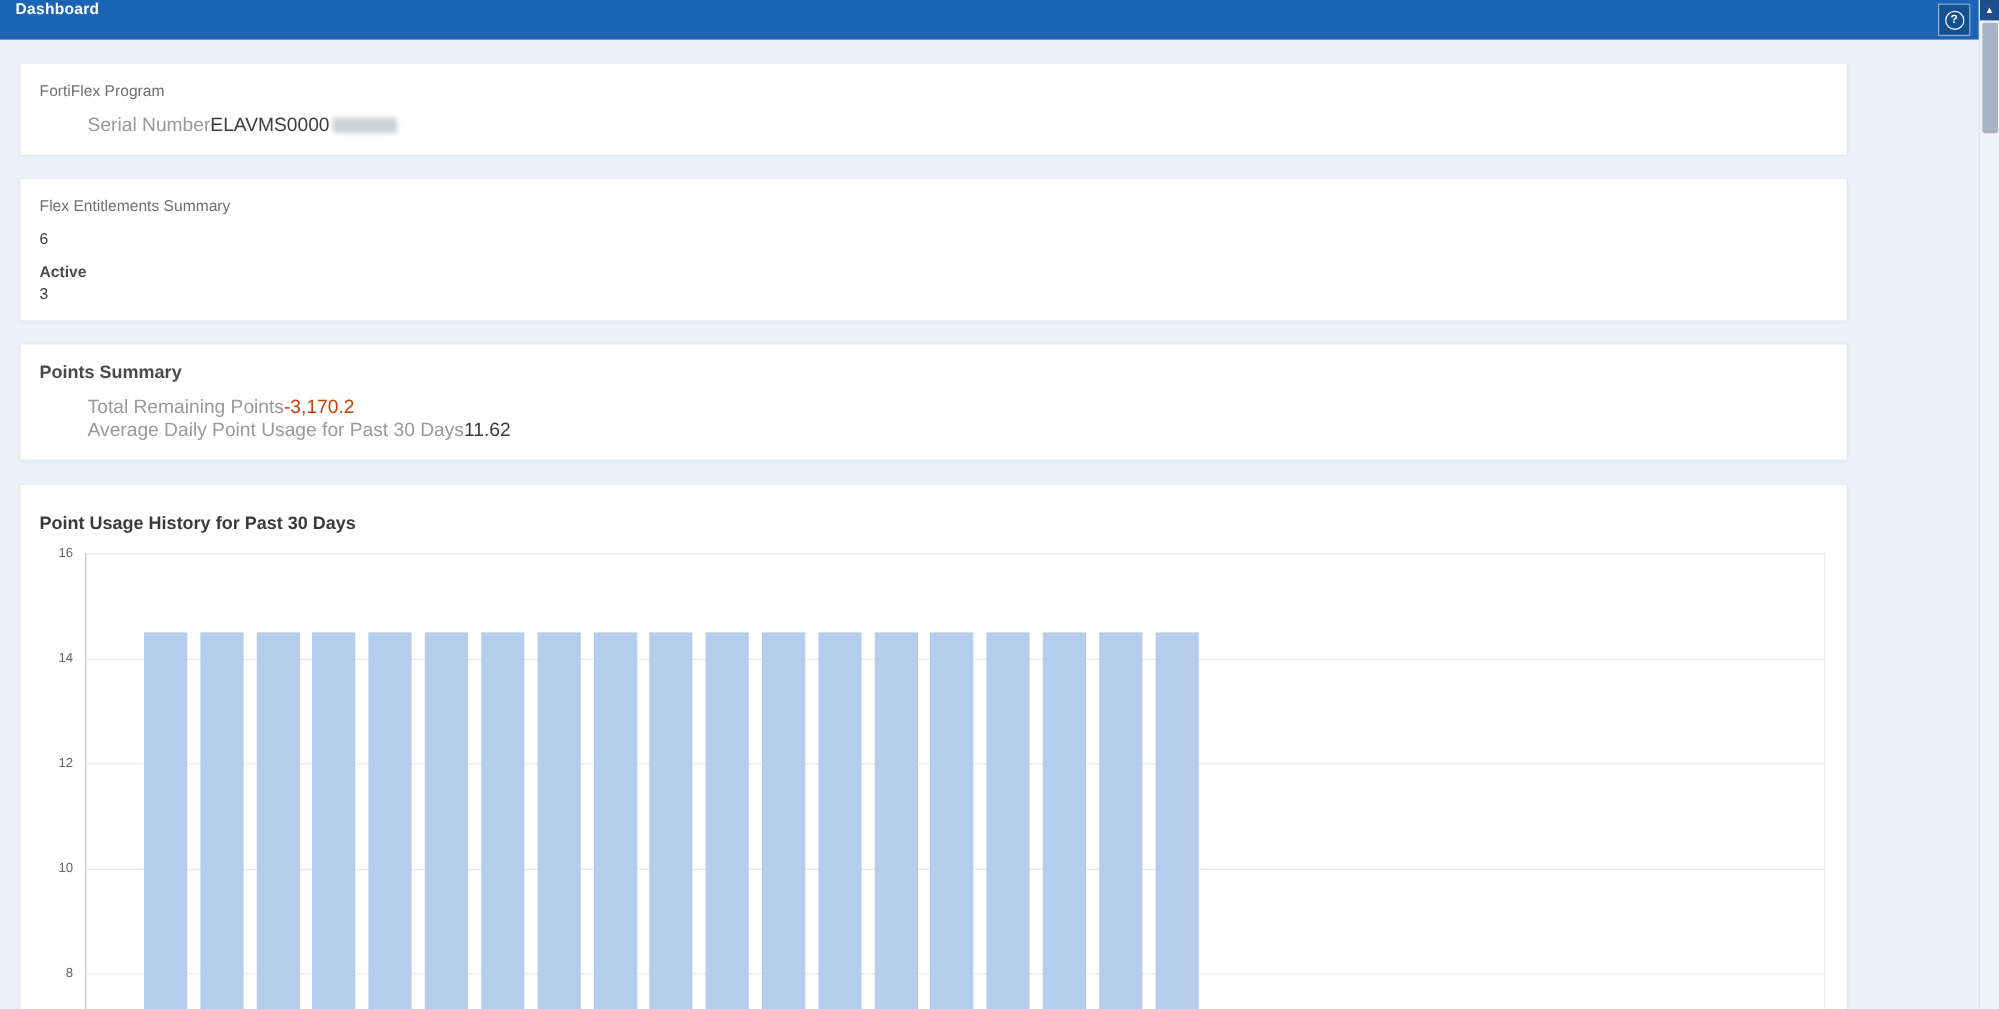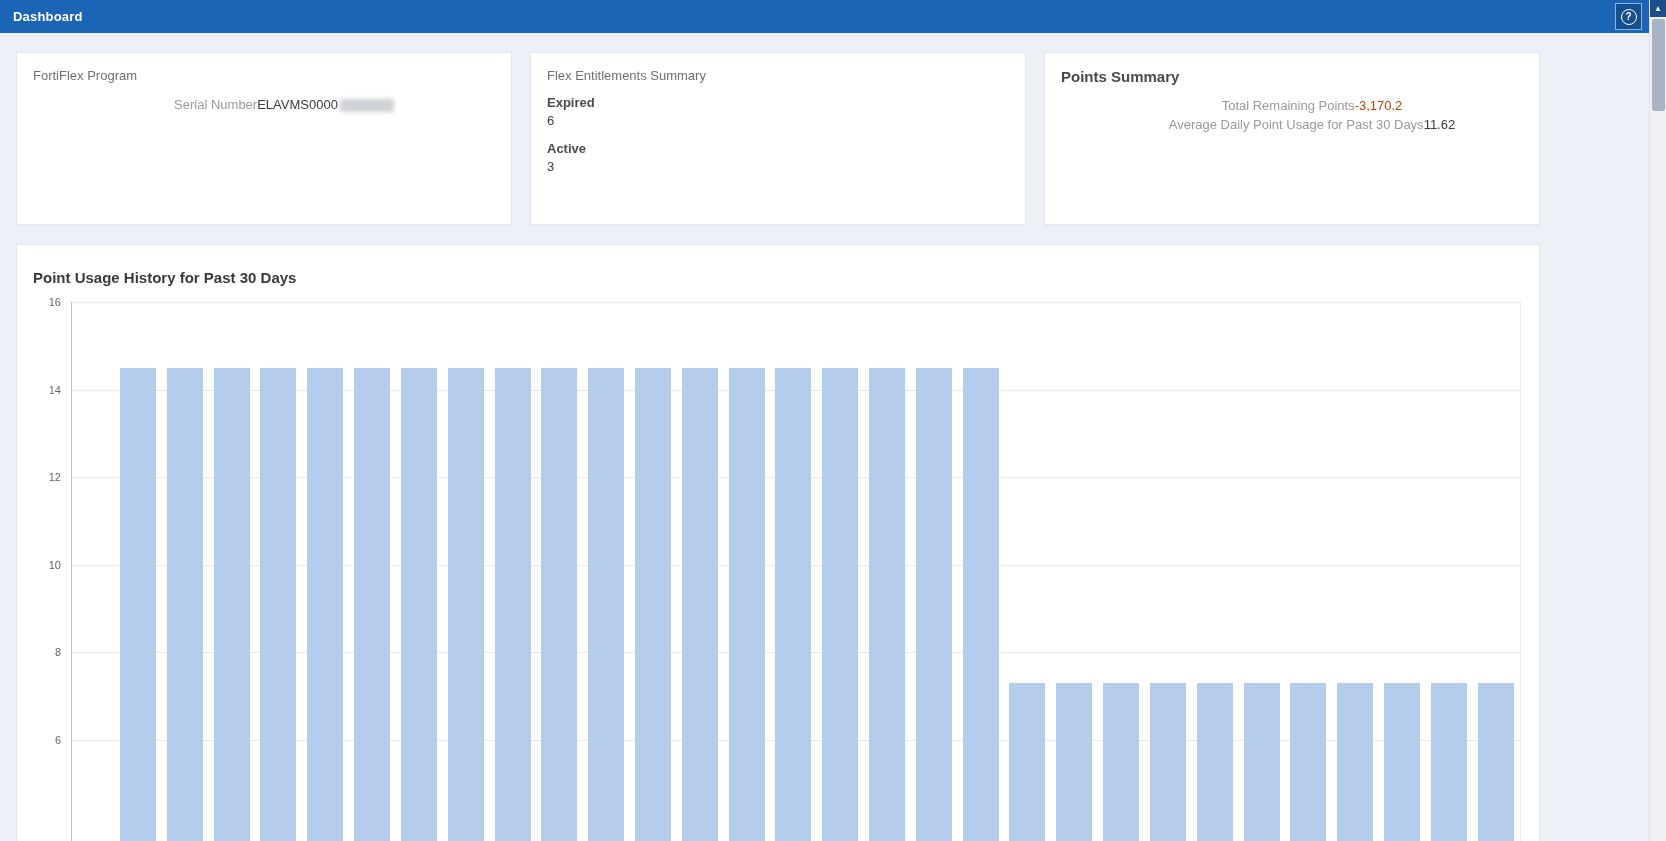--- a/index.html
+++ b/index.html
@@ -1,34 +1,34 @@
 <!DOCTYPE html>
 <html><head>
 <meta charset="utf-8">
 <style>
   * { margin:0; padding:0; box-sizing:border-box; }
   html,body { width:1666px; height:841px; overflow:hidden; }
   body { font-family:"Liberation Sans", sans-serif; background:#edf1f7; position:relative; }
 
   
-  .topbar { position:absolute; top:0; left:0; width:1666px; height:33px; background:#1b64b6; display:flex; align-items:center; padding:0 13px; z-index:5; }
+  .topbar { position:absolute; top:0; left:0; width:1666px; height:33px; background:#1b64b6; display:flex; padding:0 13px; z-index:5; }
   .topbar-title { color:#ffffff; font-size:13px; font-weight:700; letter-spacing:0.2px; }
   .help-btn { position:absolute; right:24px; top:3px; width:27px; height:27px; background:#14508f; border:1px solid #8fb4dc; display:flex; align-items:center; justify-content:center; cursor:pointer; padding:0; }
   .help-icon { width:16px; height:16px; border:1.5px solid #ffffff; border-radius:50%; color:#ffffff; font-size:10px; line-height:13px; text-align:center; font-weight:700; }
 
   
   .content { position:absolute; top:52px; left:16px; width:1524px; }
-  .cards-row { display:flex; gap:18px; }
+  .cards-row { display:flex; gap:18px;flex-direction:column; }
   .card { background:#ffffff; border:1px solid #e3e7ee; box-shadow:0 1px 2px rgba(40,60,100,0.05); }
   .small-card { flex:1; height:173px; padding:15px 16px; }
 
   .card-title { font-size:13px; font-weight:400; color:#707070; margin-bottom:12px; }
   .card-title-large { font-size:15px; font-weight:600; color:#4a4a4a; margin-bottom:11px; }
 
-  .kv-row { display:flex; justify-content:center; align-items:center; font-size:13px; line-height:19px;margin-left:40px; }
+  .kv-row { display:flex; justify-content:flex-start; align-items:center; font-size:16px; line-height:19px;margin-left:40px; }
   .kv-label { color:#9a9a9a; }
   .kv-value { color:#3c3c3c; text-align:right; }
   .kv-value.neg { color:#c2410c; }
   .redacted-blur { display:inline-block; width:54px; height:13px; margin-left:2px; vertical-align:middle; background:#cfd2d6; filter:blur(2px); border-radius:2px; }
 
   .ent-group { margin-top:13px; }
   .ent-group:first-of-type { margin-top:12px; }
   .ent-label { font-size:13px; font-weight:700; color:#4b4b4b; }
   .ent-value { font-size:13px; color:#3c3c3c; margin-top:3px; }
 
@@ -66,21 +66,20 @@
       <h3 class="card-title">FortiFlex Program</h3>
       <div class="kv-row">
         <span class="kv-label">Serial Number</span>
         <span class="kv-value"><span>ELAVMS0000</span><span class="redacted-blur"></span></span>
       </div>
     </section>
 
     <section class="card small-card">
       <h3 class="card-title">Flex Entitlements Summary</h3>
       <div class="ent-group">
-        <div class="ent-label">Expired</div>
         <div class="ent-value">6</div>
       </div>
       <div class="ent-group">
         <div class="ent-label">Active</div>
         <div class="ent-value">3</div>
       </div>
     </section>
 
     <section class="card small-card">
       <h3 class="card-title-large">Points Summary</h3>

